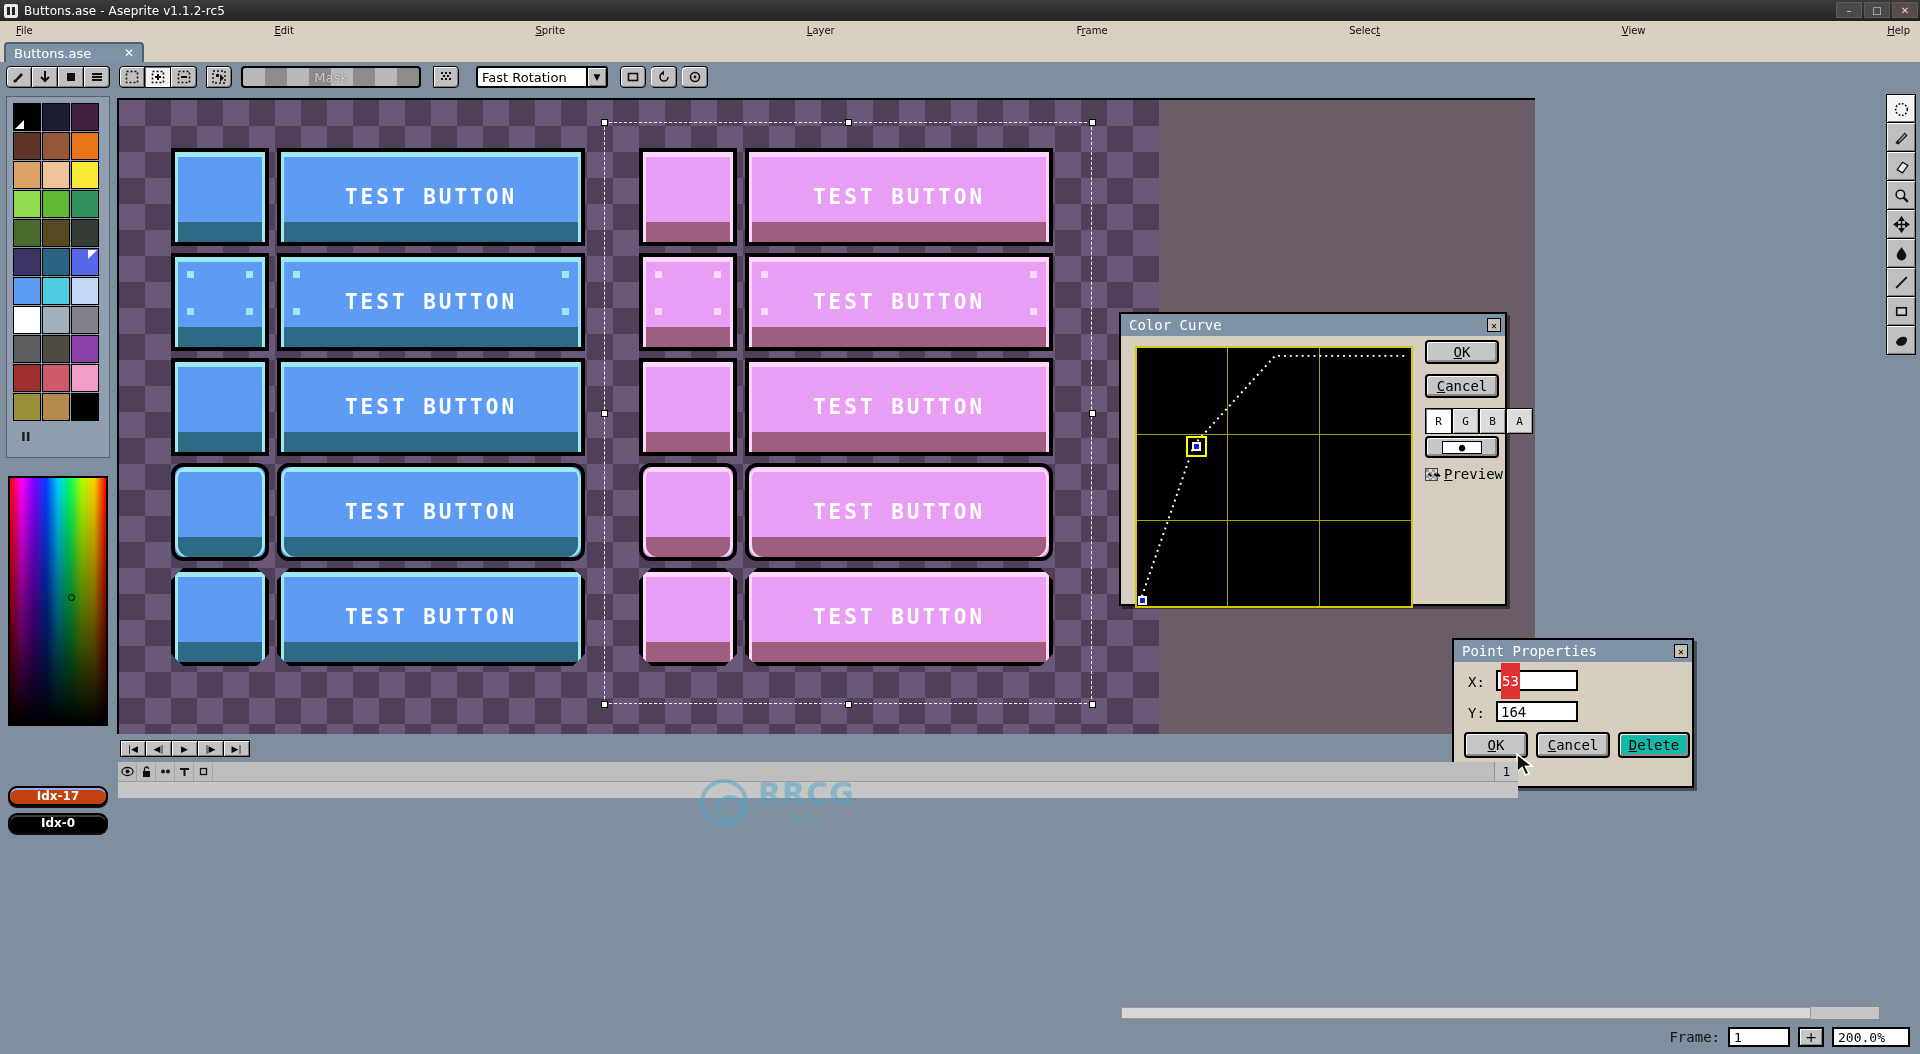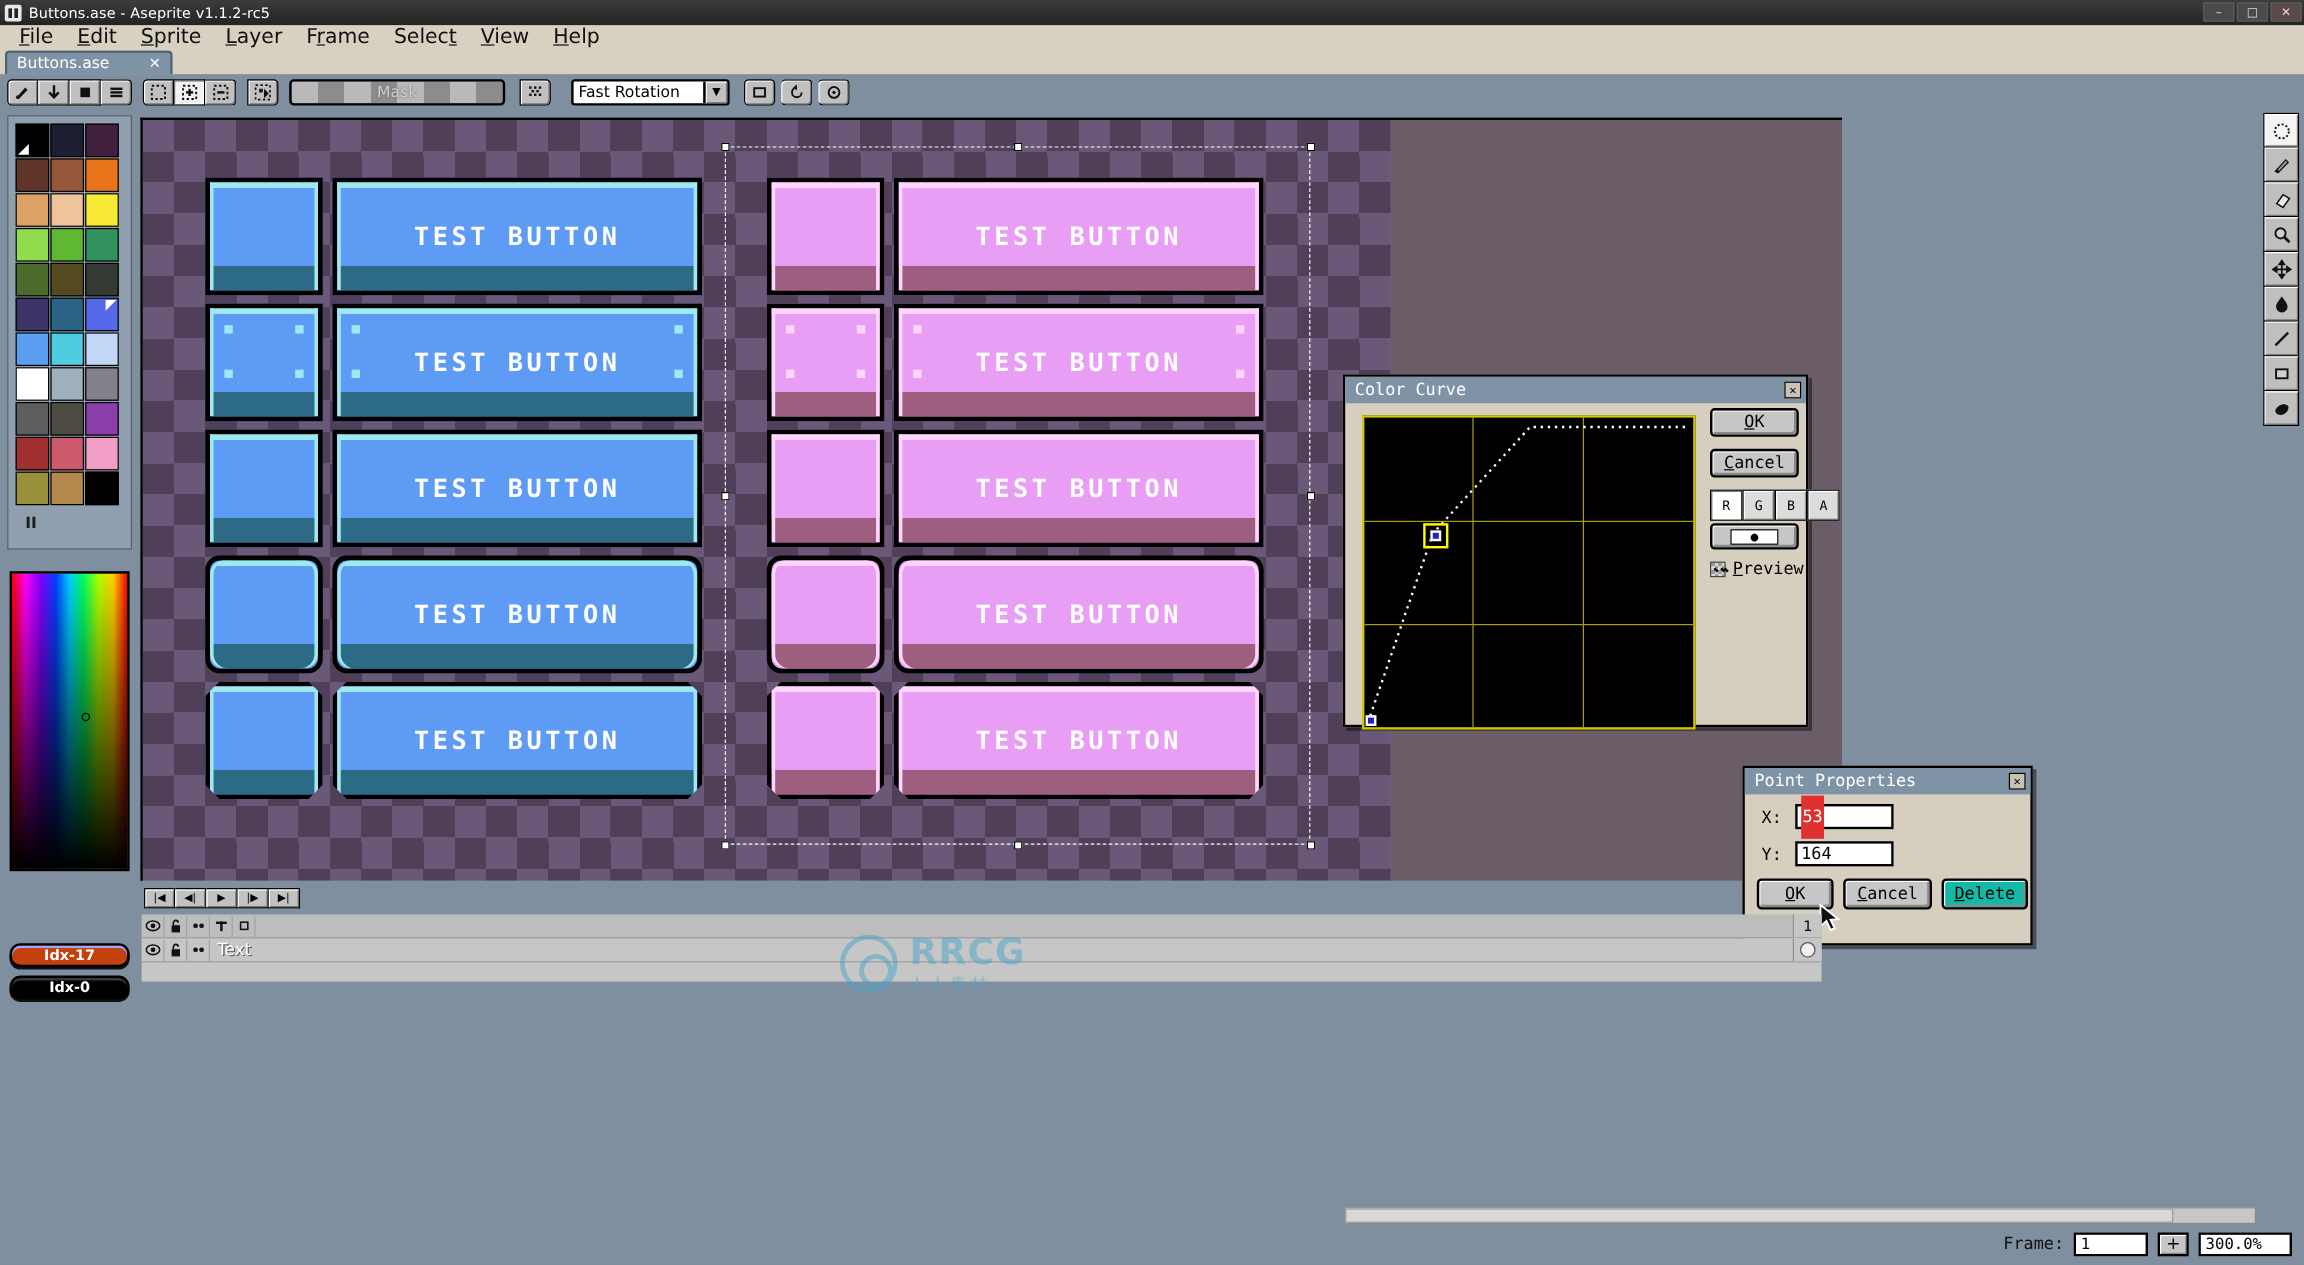--- a/index.html
+++ b/index.html
@@ -27,21 +27,21 @@
   .titlebar .ttl { font-size:12px; letter-spacing:.1px; }
   .wbtns { position:absolute; right:2px; top:2px; display:flex; gap:2px;}
   .wbtn { width:26px; height:16px; background:#4a4a4a; color:#ddd; font-size:10px;
           display:flex; align-items:center; justify-content:center; border:1px solid #5c5c5c;}
   .wbtn.close{ background:#5a4a4a; }
 
   
   .menubar {
     position:absolute; left:0; top:21px; width:1920px; height:19px;
     background:#d8d0c0; display:flex; align-items:center; padding-left:6px;
-    font-size:17px; color:#101010;
+    font-size:10px; color:#101010;justify-content:space-between;
   }
   .menubar .mi { padding:1px 10px; cursor:default; }
   .menubar .mi u { text-decoration:underline; }
 
   
   .tabrow{
     position:absolute; left:0; top:40px; width:1920px; height:22px;
     background:#7f8fa0;
   }
   .tabrow .tabbg{position:absolute;left:0;top:0;width:1920px;height:22px;background:#d8d0c0;}
@@ -742,44 +742,20 @@
           </svg>
       </div>
       <div class="tlico">
         <svg width="13" height="13" viewBox="0 0 13 13">
             <rect x="3.5" y="3.5" width="6" height="6" fill="none" stroke="#111" stroke-width="1.3"></rect>
           </svg>
       </div>
       <div class="framecell">1</div>
     </div>
 
-    <div class="tlrow">
-      <div class="tlico">
-        <svg width="13" height="13" viewBox="0 0 13 13">
-            <ellipse cx="6.5" cy="6.5" rx="5.6" ry="4" fill="none" stroke="#111" stroke-width="1.3"></ellipse>
-            <circle cx="6.5" cy="6.5" r="2" fill="#111"></circle>
-          </svg>
-      </div>
-      <div class="tlico">
-        <svg width="13" height="13" viewBox="0 0 13 13">
-            <rect x="3" y="6" width="7" height="6" fill="#111"></rect>
-            <path d="M4.5 6 V4 A2 2 0 0 1 8.5 4" fill="none" stroke="#111" stroke-width="1.3"></path>
-          </svg>
-      </div>
-      <div class="tlico">
-        <svg width="13" height="13" viewBox="0 0 13 13">
-            <circle cx="4" cy="6.5" r="2" fill="#111"></circle>
-            <circle cx="9" cy="6.5" r="2" fill="#111"></circle>
-          </svg>
-      </div>
-      <div class="tlname">Text</div>
-      <div class="framecell">
-          <span class="celdot"></span>
-        </div>
-    </div>
 
 
     <div class="tlrow" style="background:#c6c6c6;height:16px;border:none"></div>
   </div>
 
   <div class="watermark">
     <div class="wmring"></div>
     <div>
       <div class="wmtext">RRCG</div>
       <div class="wmsub">人人素材</div>
@@ -787,16 +763,16 @@
   </div>
 
   <div class="scrollbar">
     <div class="scrollthumb"></div>
   </div>
 
   <div class="statusbar">
     <span class="stlabel">Frame:</span>
     <span class="stfield">1</span>
     <span class="stplus">+</span>
-    <span class="stzoom">300.0%</span>
+    <span class="stzoom">200.0%</span>
   </div>
 
 </div>
 
 </body></html>

